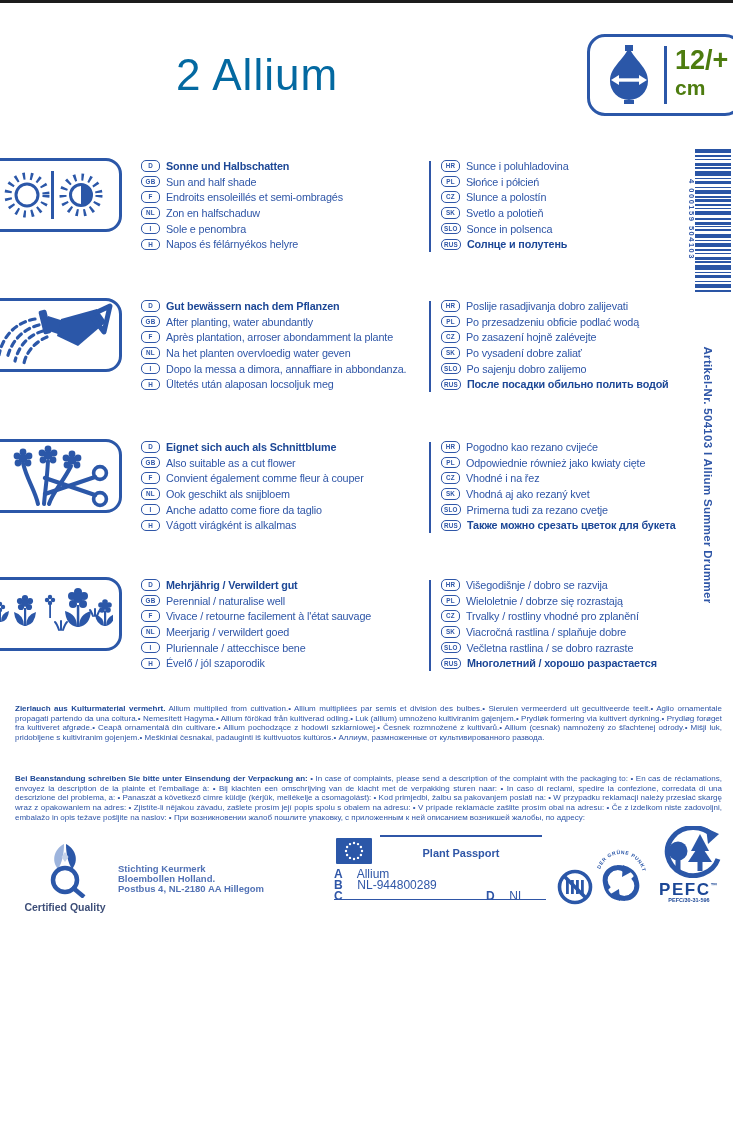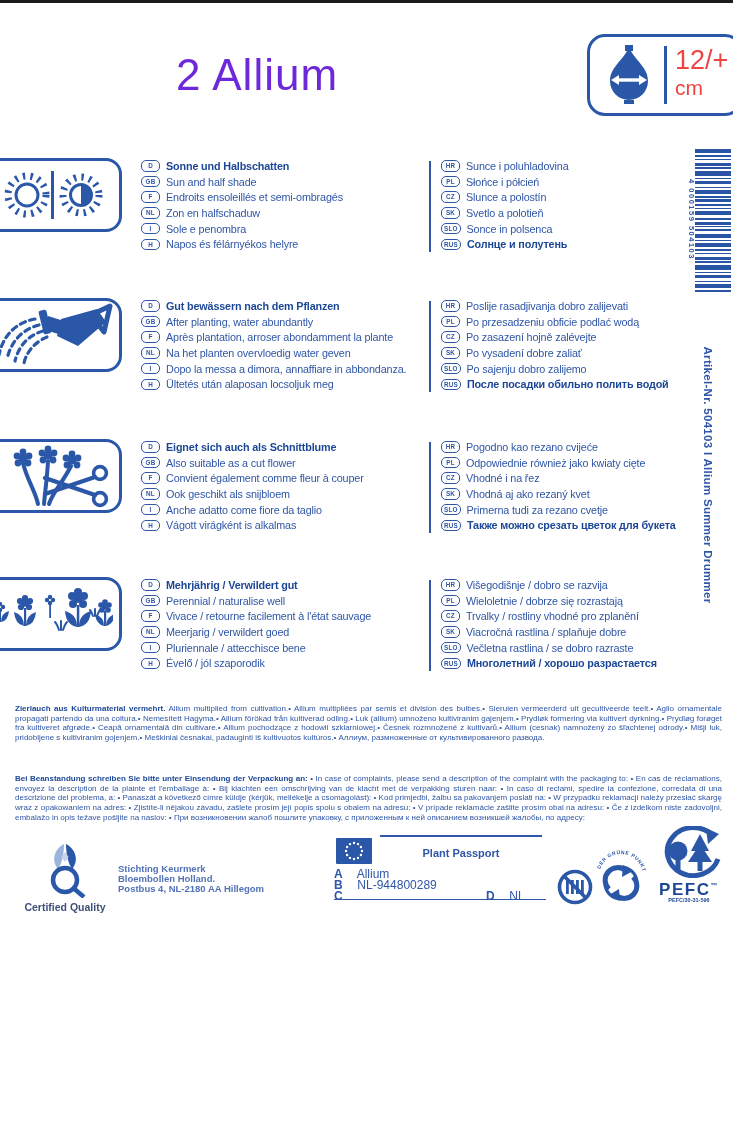--- a/index.html
+++ b/index.html
@@ -1,28 +1,28 @@
 <!DOCTYPE html>
 <html><head>
 <meta charset="utf-8">
 <style>
   html,body{margin:0;padding:0;background:#e8e8e8;}
   .page{position:relative;width:733px;height:1128px;background:#ffffff;overflow:hidden;
         font-family:"Liberation Sans",sans-serif;color:#2f56a7;}
   .topstrip{position:absolute;top:0;left:0;width:733px;height:3px;background:#1c1c1c;}
 
   .title{position:absolute;left:176px;top:50px;font-size:44px;font-weight:400;
-         letter-spacing:1px;color:#6d28d9;}
+         letter-spacing:1px;color:#0369a1;}
 
   
   .sizebox{position:absolute;top:34px;right:-10px;width:156px;height:82px;box-sizing:border-box;
            border:3px solid #2b57a8;border-radius:18px;display:flex;align-items:center;
            padding-left:12px;background:#fff;}
   .sizebox .divider{width:3px;height:58px;background:#2b57a8;margin:0 8px 0 8px;}
-  .sizetext{line-height:24px;color:#ef4444;font-weight:normal;}
+  .sizetext{line-height:24px;color:#4d7c0f;font-weight:bold;}
   .sizeval{font-size:27px;}
   .sizeunit{font-size:21px;}
 
   
   .block{position:absolute;left:0;width:733px;height:96px;}
   .iconbox{position:absolute;left:-16px;top:0;width:138px;height:74px;box-sizing:border-box;
            border:3px solid #2b57a8;border-radius:16px;background:#fff;
            display:flex;align-items:center;justify-content:center;}
   .col{position:absolute;top:0;left:141px;margin:0;padding:0;list-style:none;width:284px;}
   .col.right{left:441px;}

